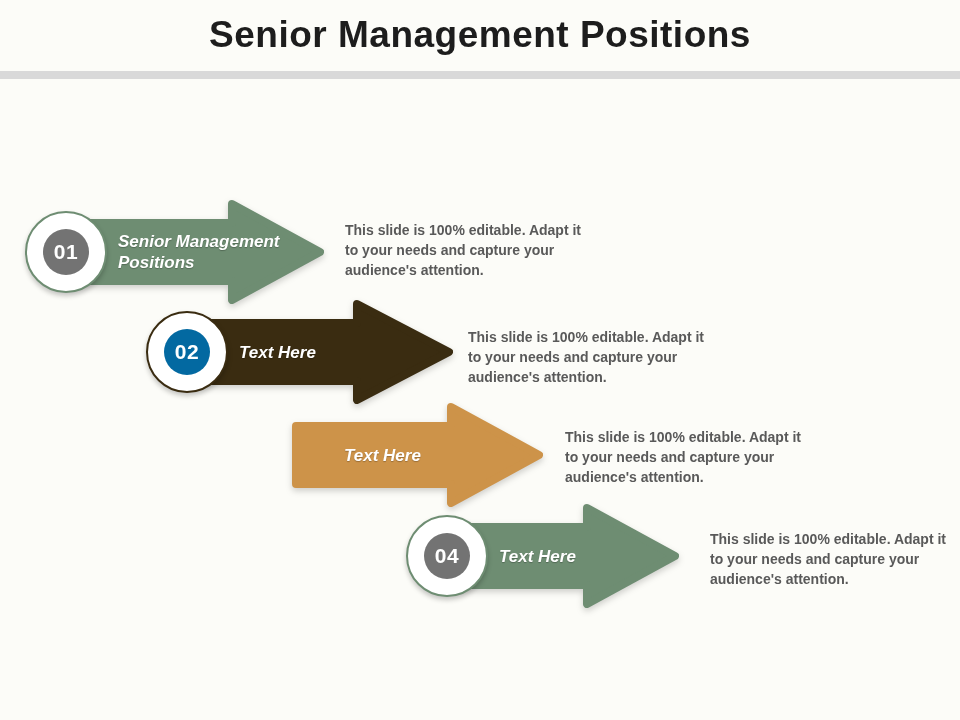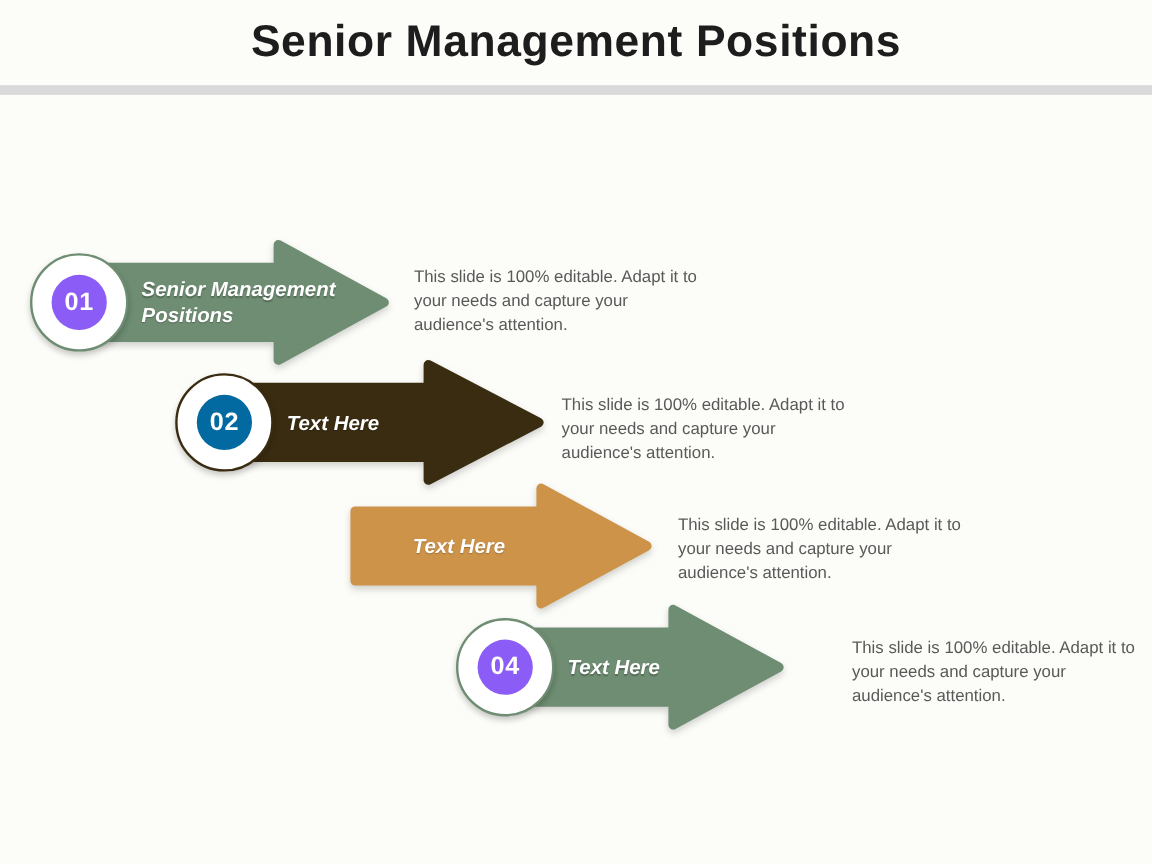--- a/index.html
+++ b/index.html
@@ -53,42 +53,42 @@
     z-index:3;
     color:#ffffff;font-size:17px;font-weight:bold;font-style:italic;
     line-height:21px;
     text-shadow:0 1px 1px rgba(0,0,0,0.25);
   }
   .arrow-label span{display:block;}
   .step1 .arrow-label{width:175px;}
 
   .desc{
     position:absolute;width:245px;
-    font-size:14px;line-height:20px;color:#595959;
+    font-size:14px;line-height:20px;color:#595959;font-weight:bold;
   }
   .desc1{left:345px;top:220px;}
   .desc2{left:468px;top:327px;}
   .desc3{left:565px;top:427px;}
   .desc4{left:710px;top:529px;}
 
   
   .fill-green{fill:#6e8d72;stroke:#6e8d72;}
   .fill-brown{fill:#3a2c11;stroke:#3a2c11;}
   .fill-orange{fill:#cd9349;stroke:#cd9349;}
-  .bg-green{background:#8b5cf6;}
+  .bg-green{background:#737373;}
   .bg-brown{background:#0369a1;}
   .bg-orange{background:#cd9349;}
   .ring-green{border:2px solid #6e8d72;}
   .ring-brown{border:2px solid #3a2c11;}
   .ring-orange{border:2px solid #cd9349;}
 
   .step1{left:66px;top:196px;width:262px;}
   .step2{left:187px;top:296px;width:270px;}
   .step3{left:292px;top:399px;width:255px;}
-  .step4{left:421px;top:500px;width:236px;text-align:right;}
+  .step4{left:447px;top:500px;width:236px;text-align:right;}
 
   polygon{stroke-width:8;stroke-linejoin:round;}
 </style>
 </head>
 <body>
 
 <div class="slide">
 
   <div class="slide-title">Senior Management Positions</div>
   <div class="divider"></div>

